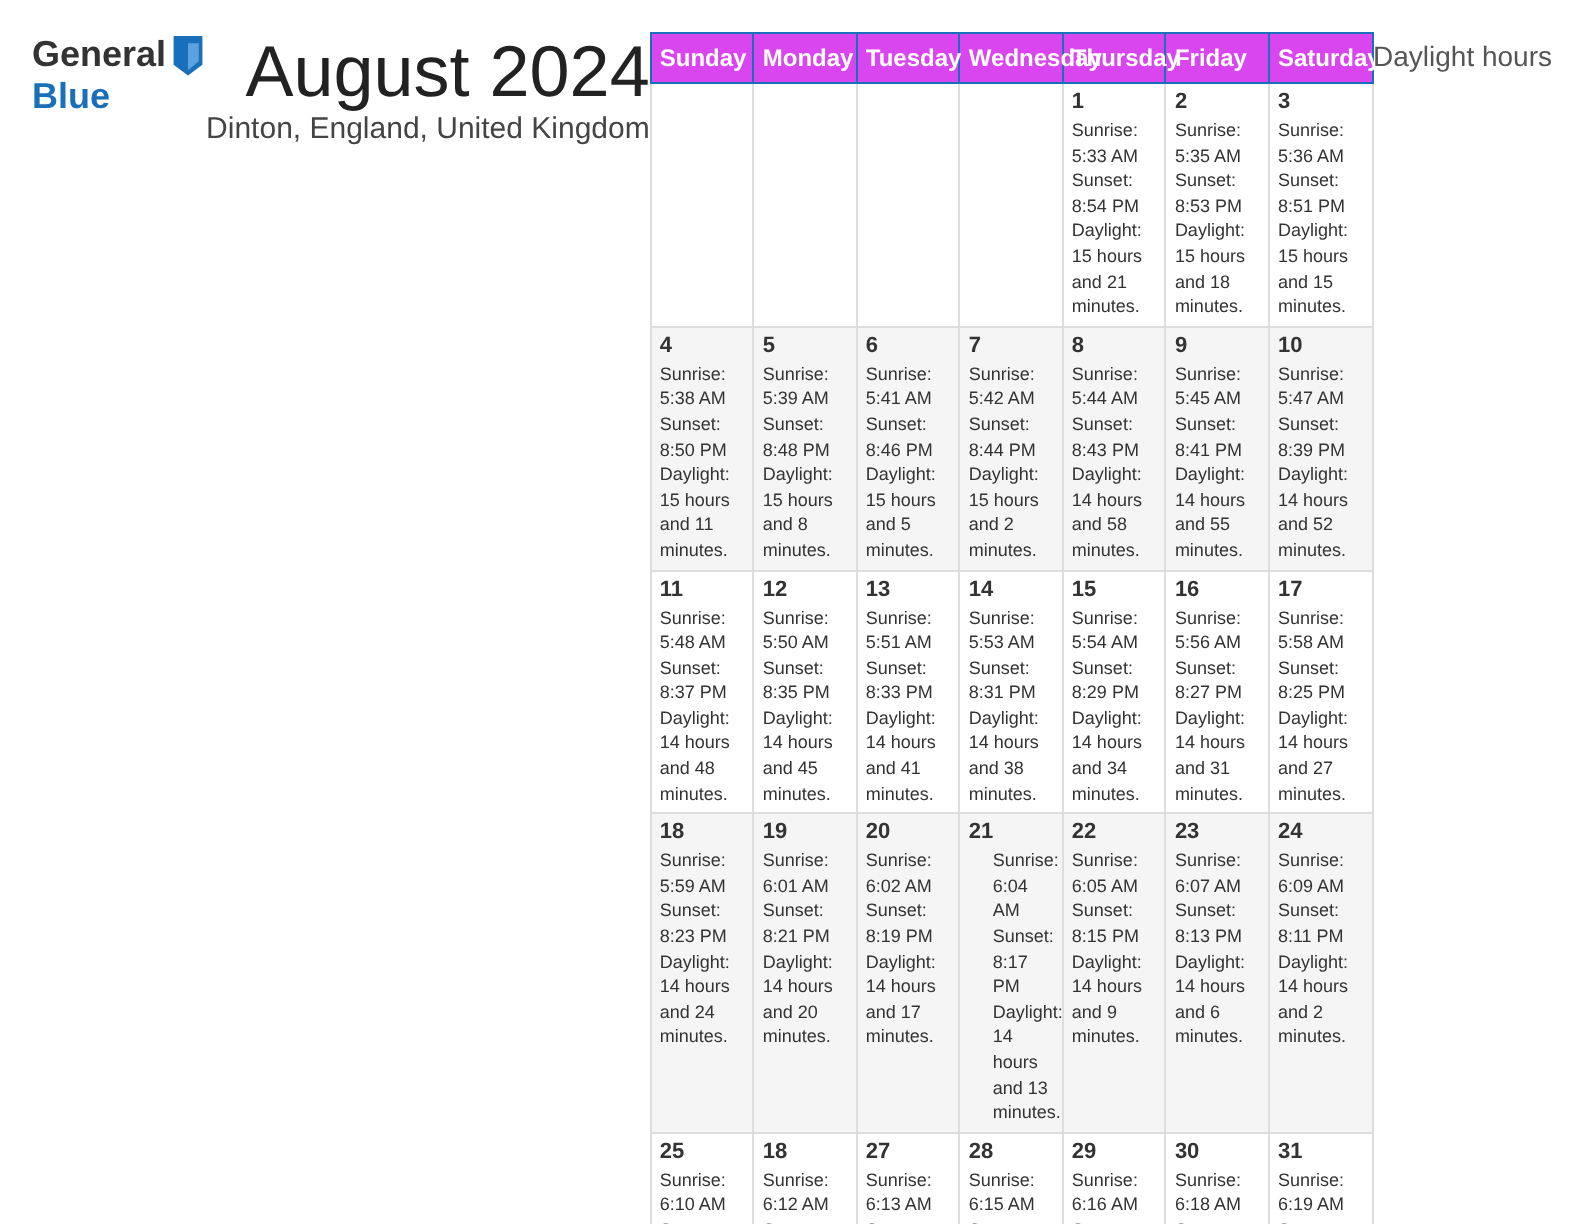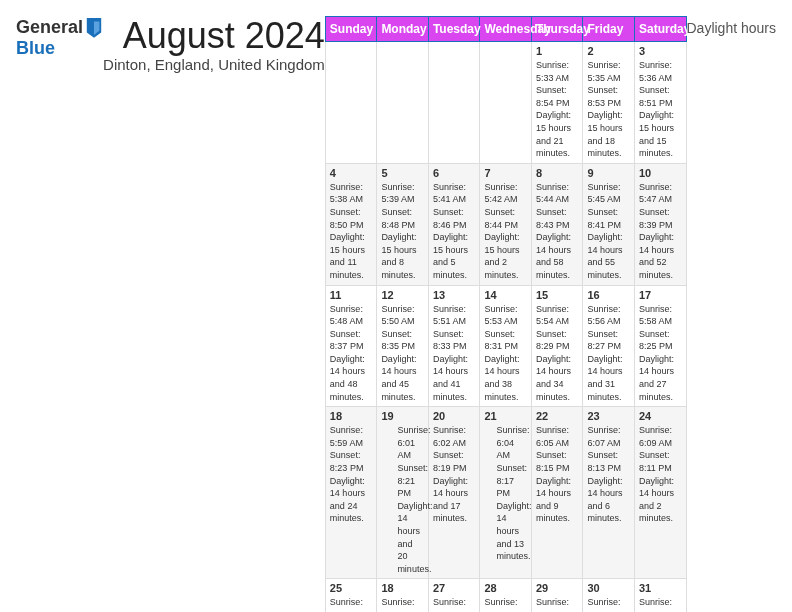--- a/index.html
+++ b/index.html
@@ -252,21 +252,21 @@
         </tr>
         <tr>
           <td>
             <span class="day-num">18</span>
             <div class="day-info" style="white-space: pre-line;">Sunrise: 5:59 AM
 Sunset: 8:23 PM
 Daylight: 14 hours and 24 minutes.</div>
           </td>
           <td>
             <span class="day-num">19</span>
-            <div class="day-info" style="white-space: pre-line; margin-left: 16px;">Sunrise: 6:01 AM
+            <div class="day-info" style="white-space: pre-line;">Sunrise: 6:01 AM
 Sunset: 8:21 PM
 Daylight: 14 hours and 20 minutes.</div>
           </td>
           <td>
             <span class="day-num">20</span>
             <div class="day-info" style="white-space: pre-line;">Sunrise: 6:02 AM
 Sunset: 8:19 PM
 Daylight: 14 hours and 17 minutes.</div>
           </td>
           <td>

